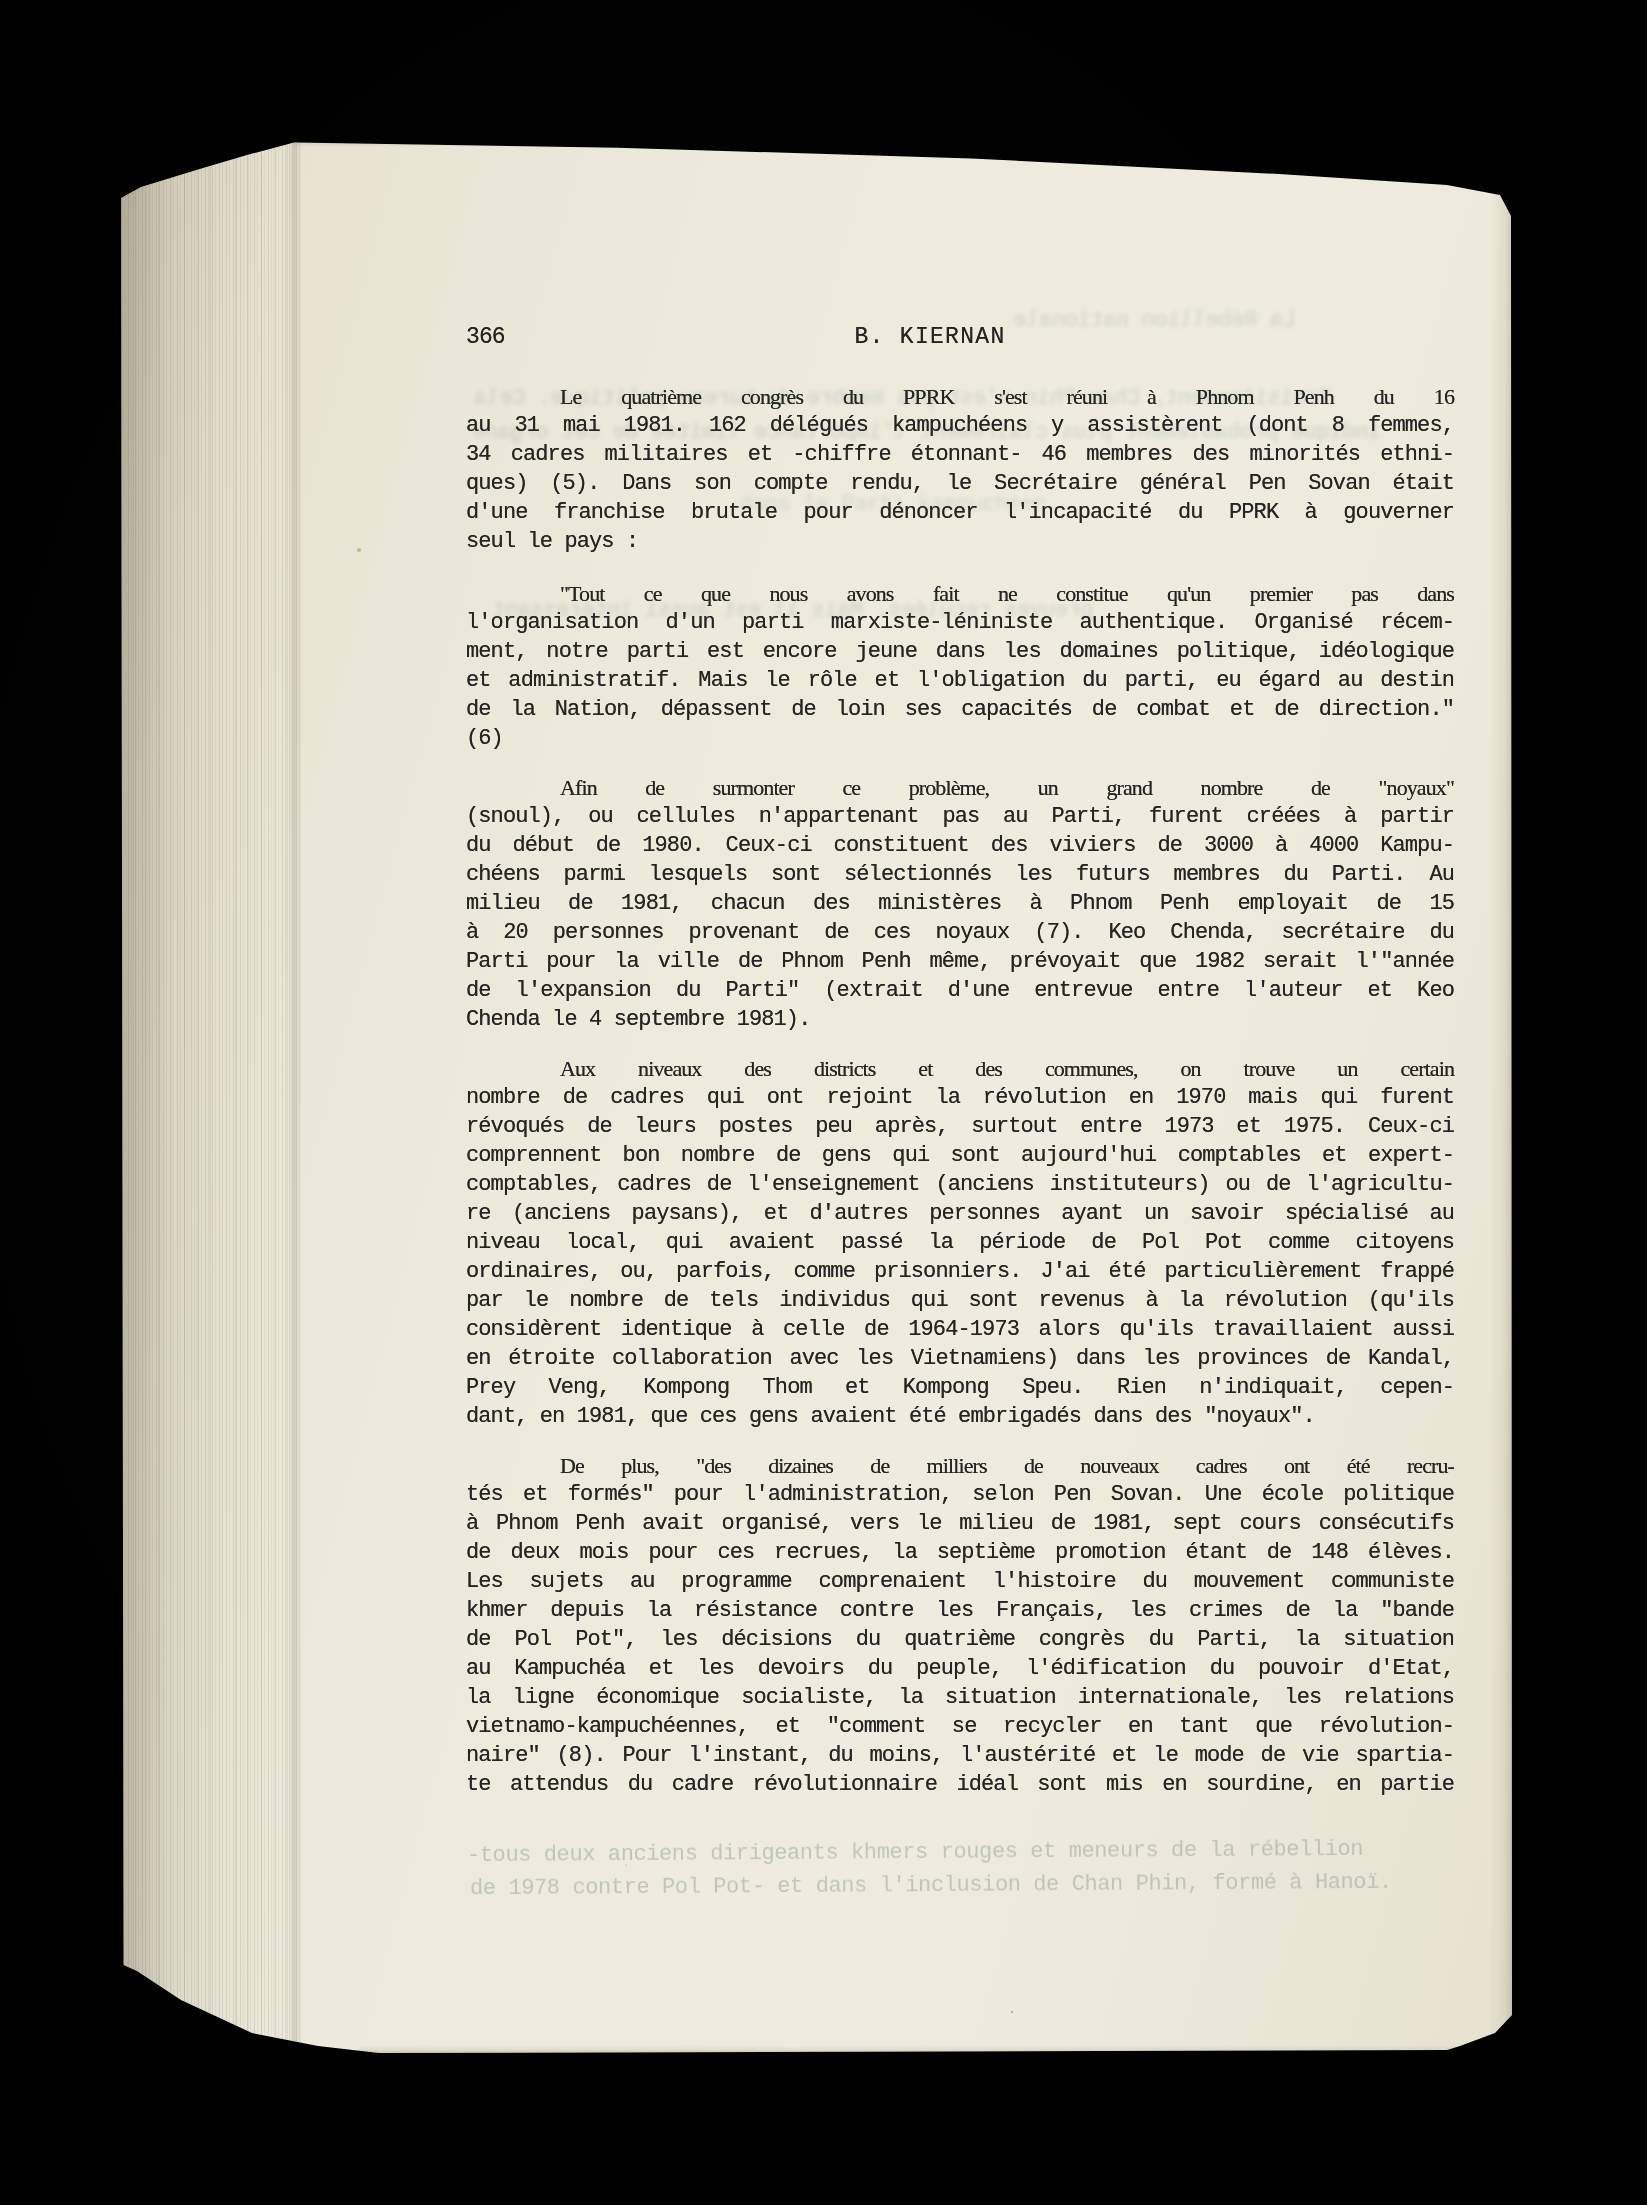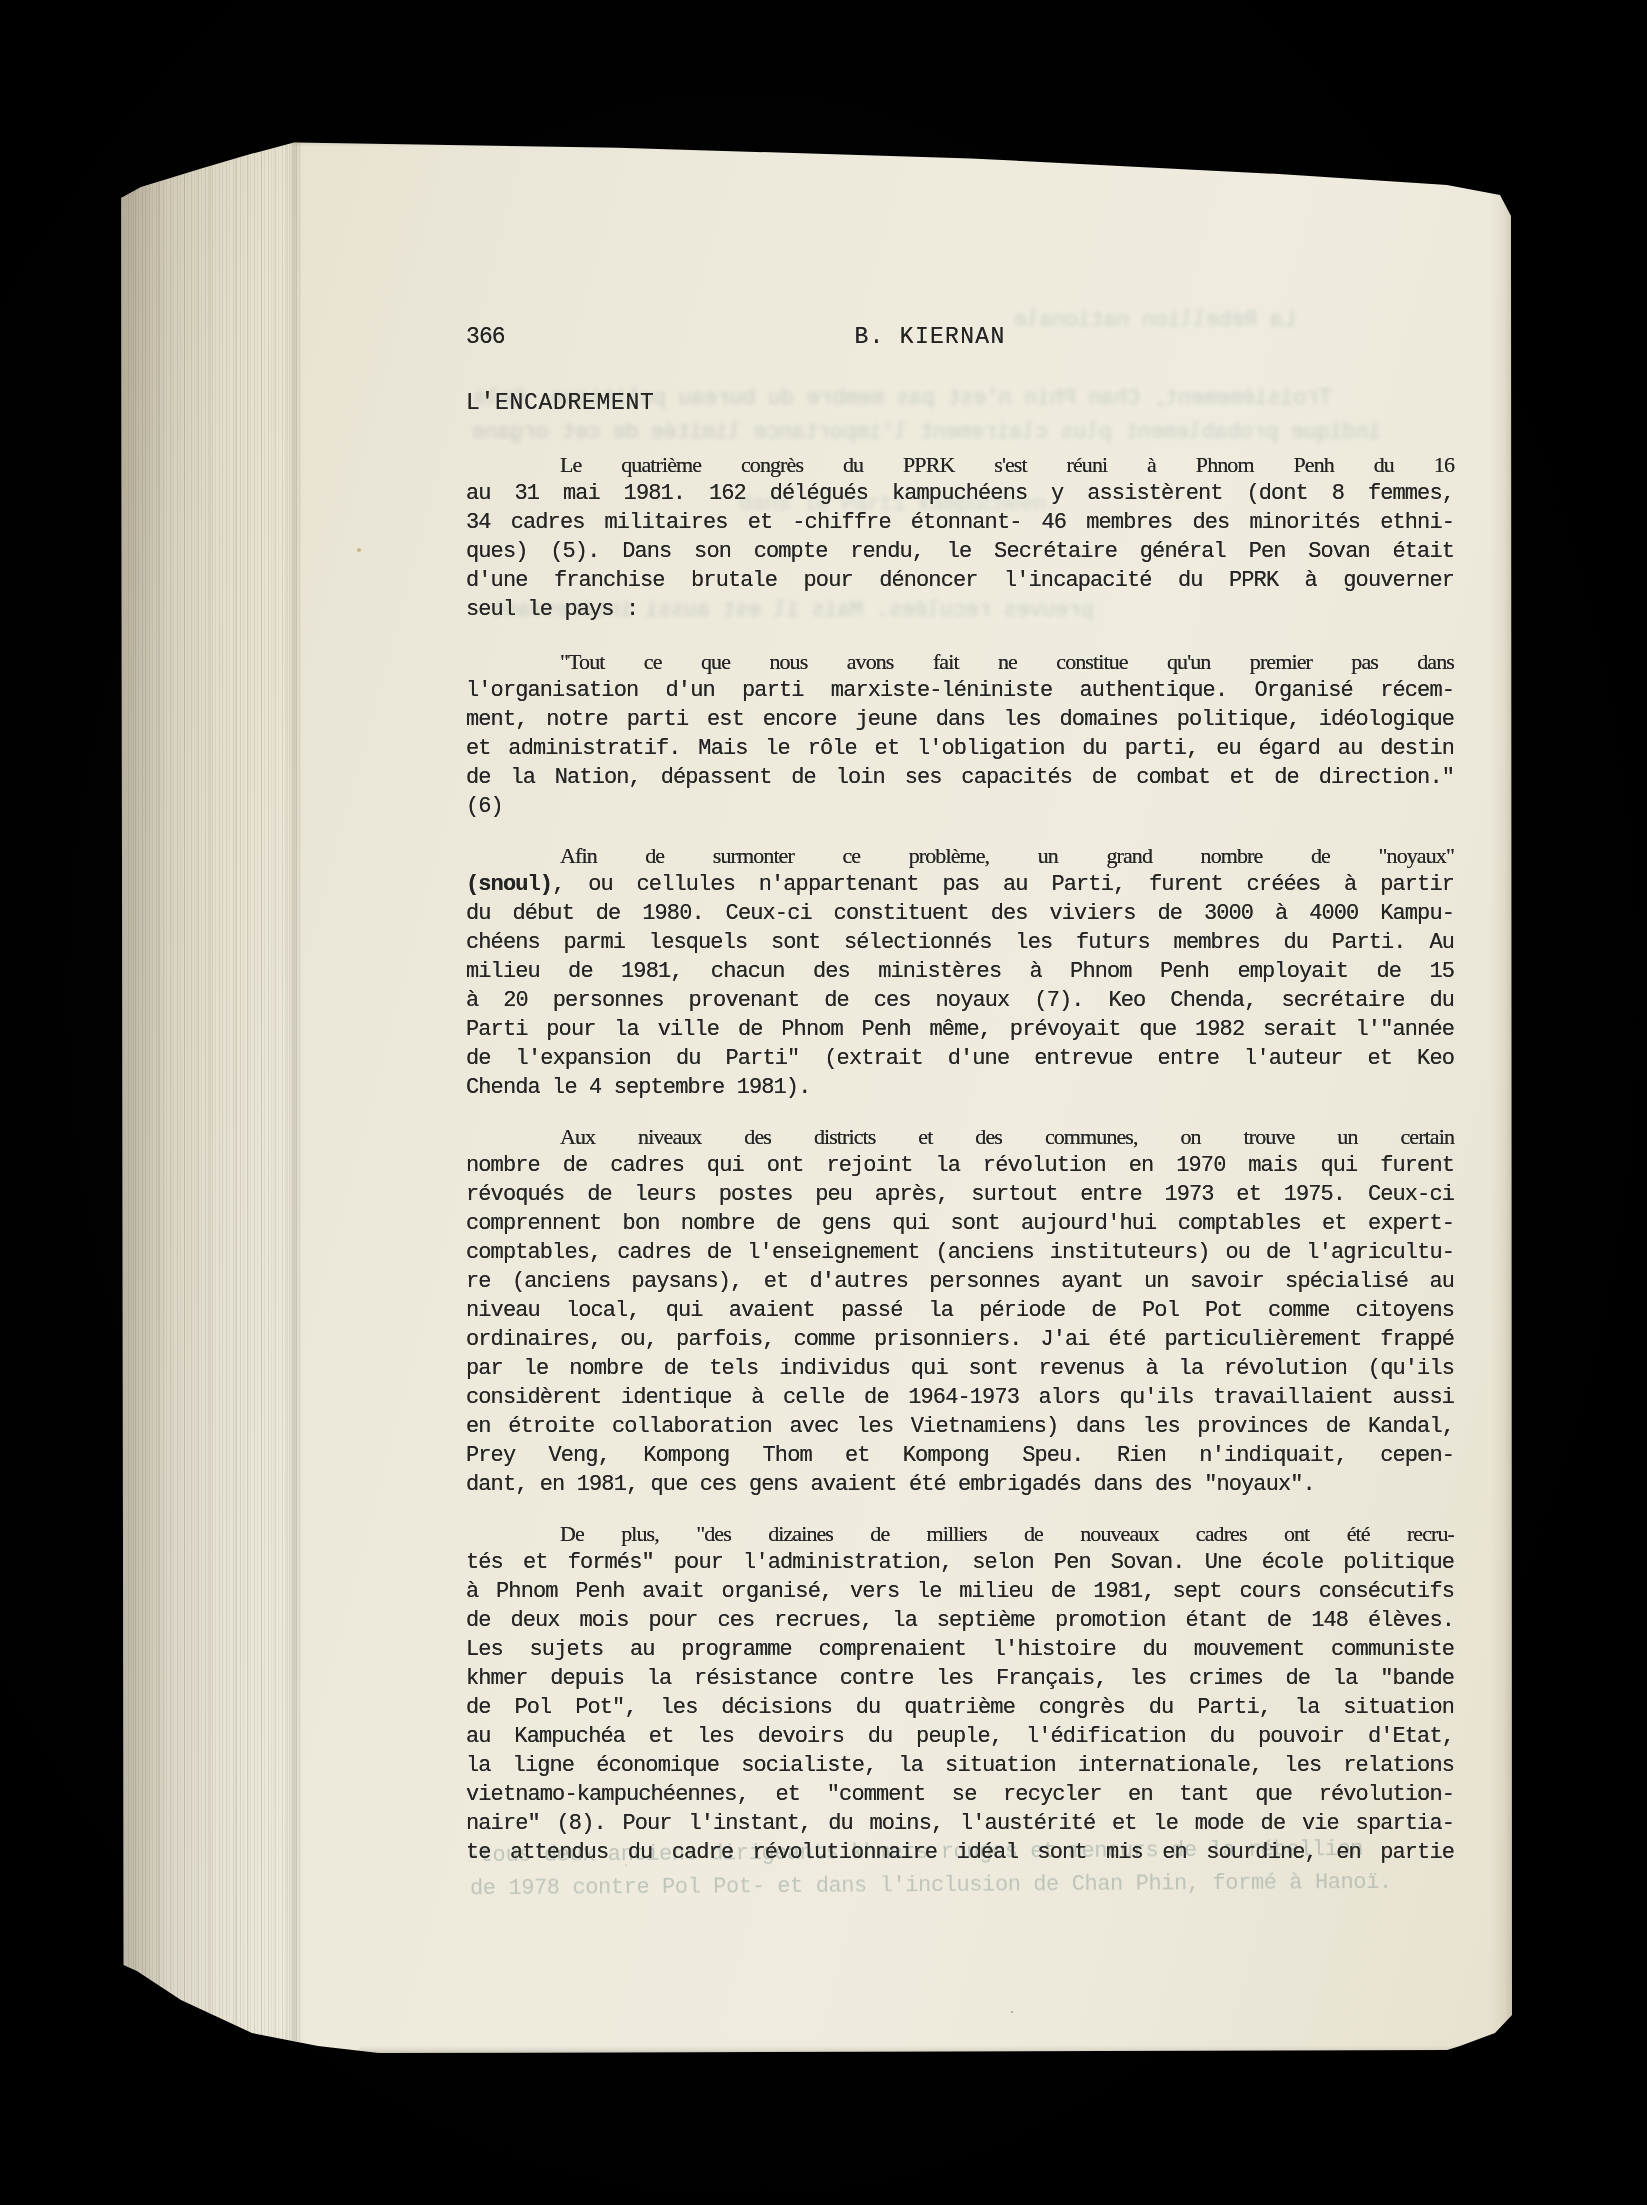--- a/index.html
+++ b/index.html
@@ -73,21 +73,21 @@
   .page-number{position:absolute;left:0;top:0;}
   .running-title{position:absolute;left:50%;top:0;transform:translateX(-50%);margin-left:-30px;letter-spacing:1.3px;}
   .section-heading{margin:39px 0 0 0;font-size:23px;font-weight:normal;letter-spacing:0.7px;}
   .text-body{margin-top:32px;}
   .block{margin-top:20px;}
   .block:first-child{margin-top:0;}
   .block.quote{margin-top:23px;}
   .line{text-align:justify;text-align-last:justify;}
   .line.last{text-align-last:left;}
   .line.indent{padding-left:94px;font-family:Liberation Serif, serif;}
-  .line b{font-weight:bold;margin-top:48px;}
+  .line b{font-weight:normal;margin-top:48px;}
 </style>
 </head>
 <body>
 
 <div class="stage">
   <div class="page">
     <div class="edge-band"></div>
     <div class="crease"></div>
     <div class="right-shade"></div>
     <div class="top-shade"></div>
@@ -100,21 +100,20 @@
     <div class="ghost soft g3">dans le Parti kampuchéen.</div>
     <div class="ghost mir g4">preuves reculées. Mais il est aussi intéressant</div>
     <div class="ghost faint g5">-tous deux anciens dirigeants khmers rouges et meneurs de la rébellion</div>
     <div class="ghost faint g6">de 1978 contre Pol Pot- et dans l'inclusion de Chan Phin, formé à Hanoï.</div>
 
     <div class="content">
       <div class="running-head">
         <span class="page-number">366</span>
         <span class="running-title">B. KIERNAN</span>
       </div>
-      <h1 class="section-heading">L'ENCADREMENT</h1>
       <div class="text-body">
           <div class="block paragraph">
             <div class="line indent">Le quatrième congrès du PPRK s'est réuni à Phnom Penh du 16</div>
             <div class="line">au 31 mai 1981. 162 délégués kampuchéens y assistèrent (dont 8 femmes,</div>
             <div class="line">34 cadres militaires et -chiffre étonnant- 46 membres des minorités ethni-</div>
             <div class="line">ques) (5). Dans son compte rendu, le Secrétaire général Pen Sovan était</div>
             <div class="line">d'une franchise brutale pour dénoncer l'incapacité du PPRK à gouverner</div>
             <div class="line last">seul le pays :</div>
           </div>
           <div class="block quote">

